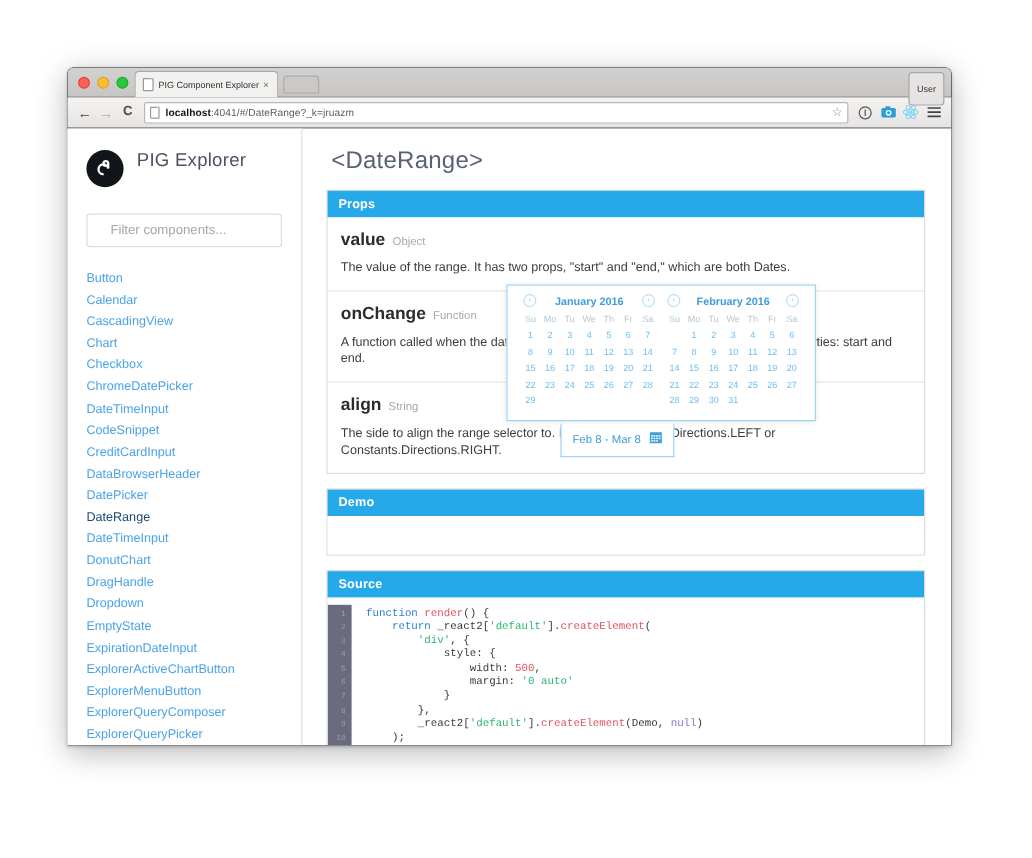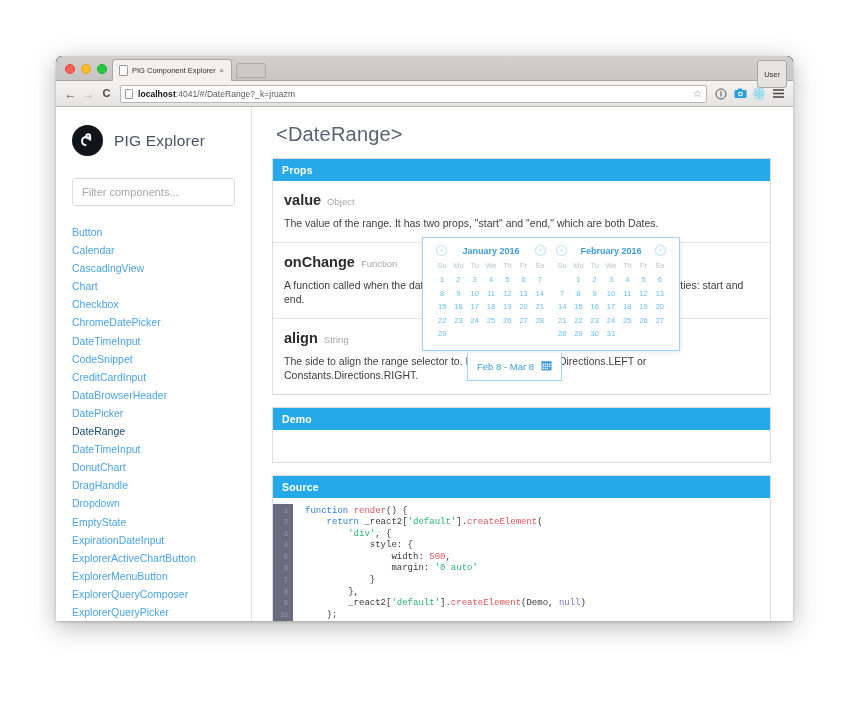--- a/index.html
+++ b/index.html
@@ -124,37 +124,37 @@
     overflow: hidden;
   }
 
   
   .sidebar {
     width: 196px; flex: none;
     border-right: 1px solid #e2e2e2;
     padding: 18px 0 0 0;
     background: #fff;
   }
-  .brand { display: flex; align-items: center; padding: 0 0 0 16px; margin-bottom: 22px; }
+  .brand { display: flex; align-items: flex-start; padding: 0 0 0 16px; margin-bottom: 22px; }
   .logo {
     width: 31px; height: 31px; border-radius: 50%;
     background: #111418; flex: none;
     display: flex; align-items: center; justify-content: center;
     position: relative;
   }
   .logo svg { display: block; }
   .brand-name {
     margin-left: 11px;
     font-size: 15.5px; color: #4a5263; letter-spacing: .2px;
   }
   .filter-wrap { padding: 0 16px; margin-bottom: 17px; }
   .filter-input {
     width: 100%; height: 28px;
     border: 1px solid #d9dde2; border-radius: 3px;
-    padding: 0 9px; font-size: 11px; color: #333;
+    padding: 0 19px; font-size: 11px; color: #333;
     font-family: "Liberation Sans", sans-serif;
     background: #fff; outline: none;
   }
   .filter-input::placeholder { color: #a7a7a7; }
   .complist { padding: 0 0 0 16px; }
   .comp-item {
     font-size: 10.5px; color: #4ba3e8;
     line-height: 18.1px; white-space: nowrap;
   }
   .comp-item.active { color: #1e4a73; font-weight: normal; }

